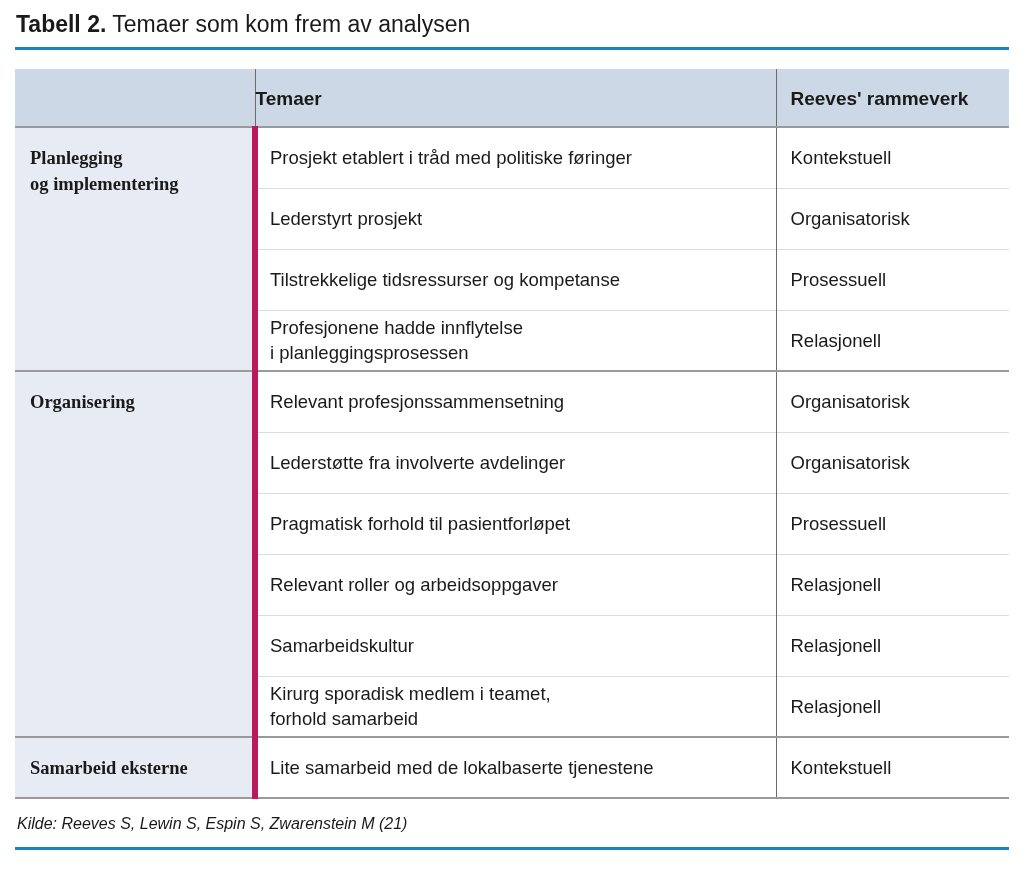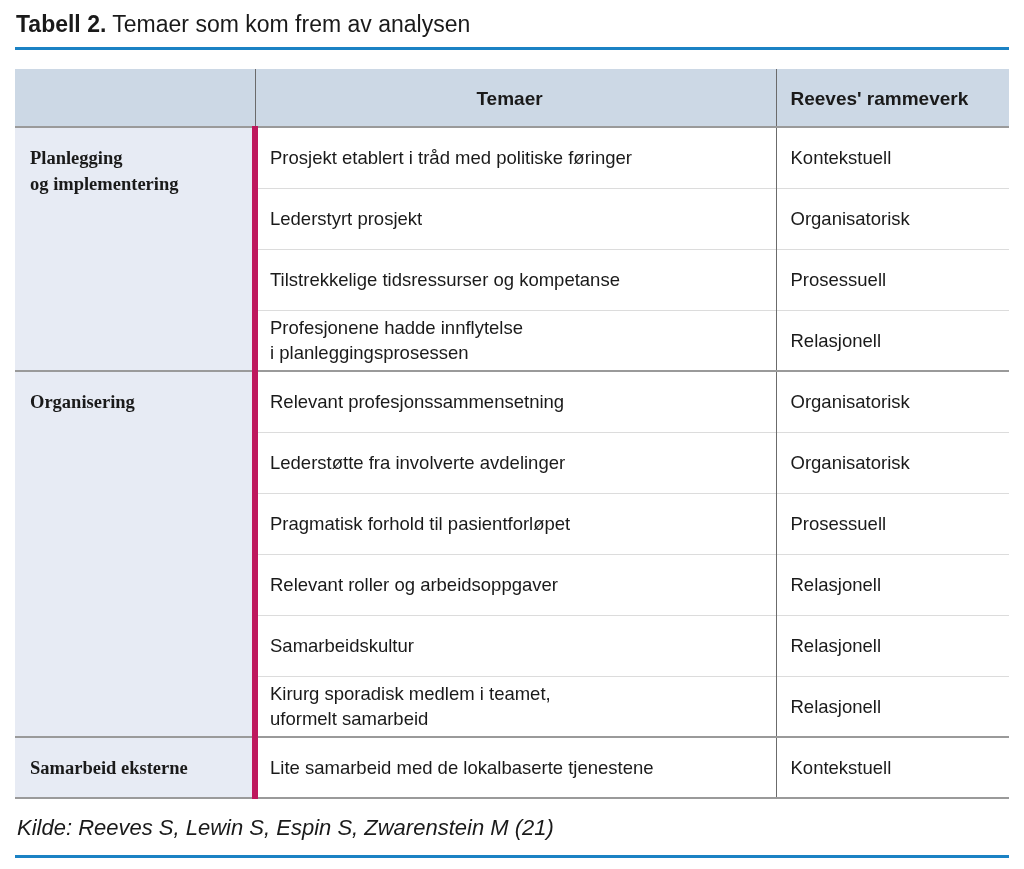--- a/index.html
+++ b/index.html
@@ -72,21 +72,20 @@
     font-size: 19px;
     padding-top: 2px;
   }
   .tbl thead th.h-group {
     background: #ccd8e5;
     padding-left: 15px;
   }
   .tbl thead th.h-theme {
     border-left: 1px solid #6b6b6b;
     padding-left: 0;
-    text-align: center;
   }
   .tbl thead th.h-frame {
     border-left: 1px solid #6b6b6b;
     padding-left: 14px;
   }
 
   
   .tbl tbody td {
     background: #ffffff;
     height: 61px;
@@ -125,21 +124,21 @@
   }
   
   .tbl tbody tr.row-last td {
     border-bottom: 2px solid #9a9a9a;
   }
 
   .two-line { line-height: 25px; }
 
   
   .source {
-    font-size: 22px;
+    font-size: 16px;
     font-style: italic;
     padding: 16px 0 0 2px;
     white-space: nowrap;
   }
 </style>
 </head>
 <body>
 
 <div class="page">
 
@@ -222,21 +221,21 @@
         </tr>
         <tr class="row-inner">
           <td class="theme-cell">
             <div>Samarbeidskultur</div>
           </td>
           <td class="frame-cell">Relasjonell</td>
         </tr>
         <tr class="row-inner">
           <td class="theme-cell two-line">
             <div>Kirurg sporadisk medlem i teamet,</div>
-            <div>uformelt samarbeid</div>
+            <div>forhold samarbeid</div>
           </td>
           <td class="frame-cell">Relasjonell</td>
         </tr>
         <tr class="row-section row-last">
           <td class="group-cell" rowspan="1">
             <div>Samarbeid eksterne</div>
           </td>
           <td class="theme-cell">
             <div>Lite samarbeid med de lokalbaserte tjenestene</div>
           </td>

